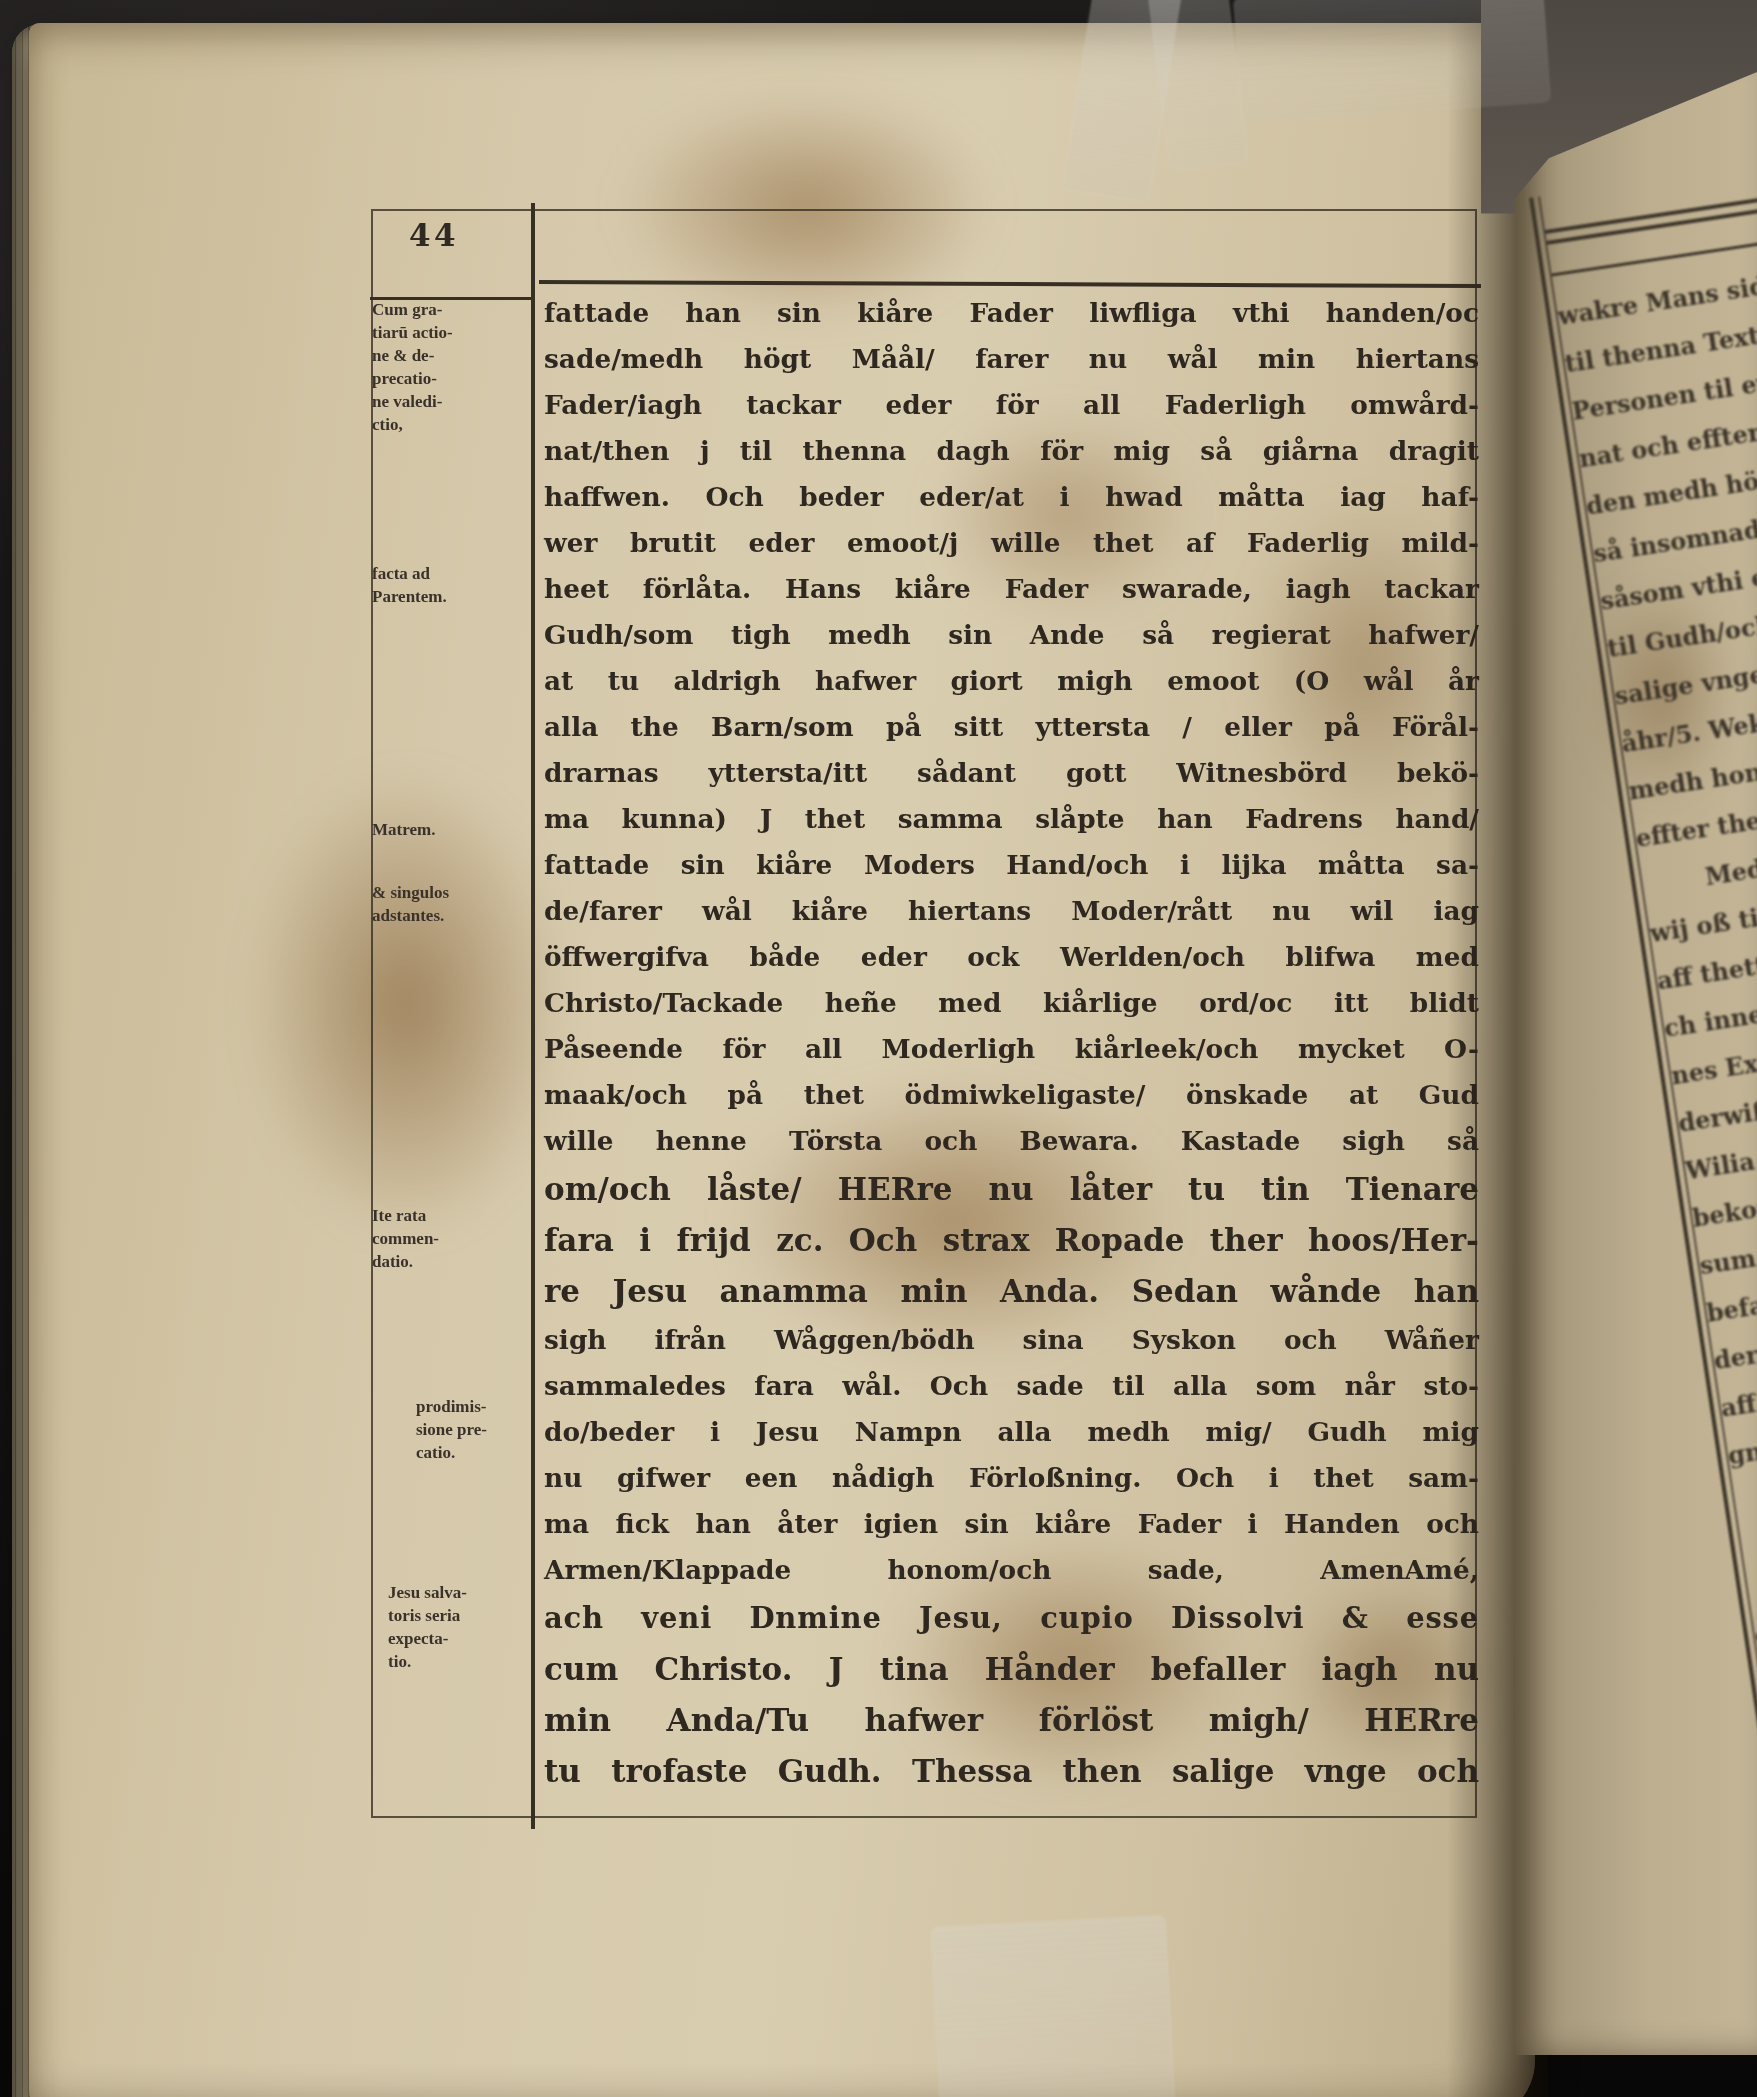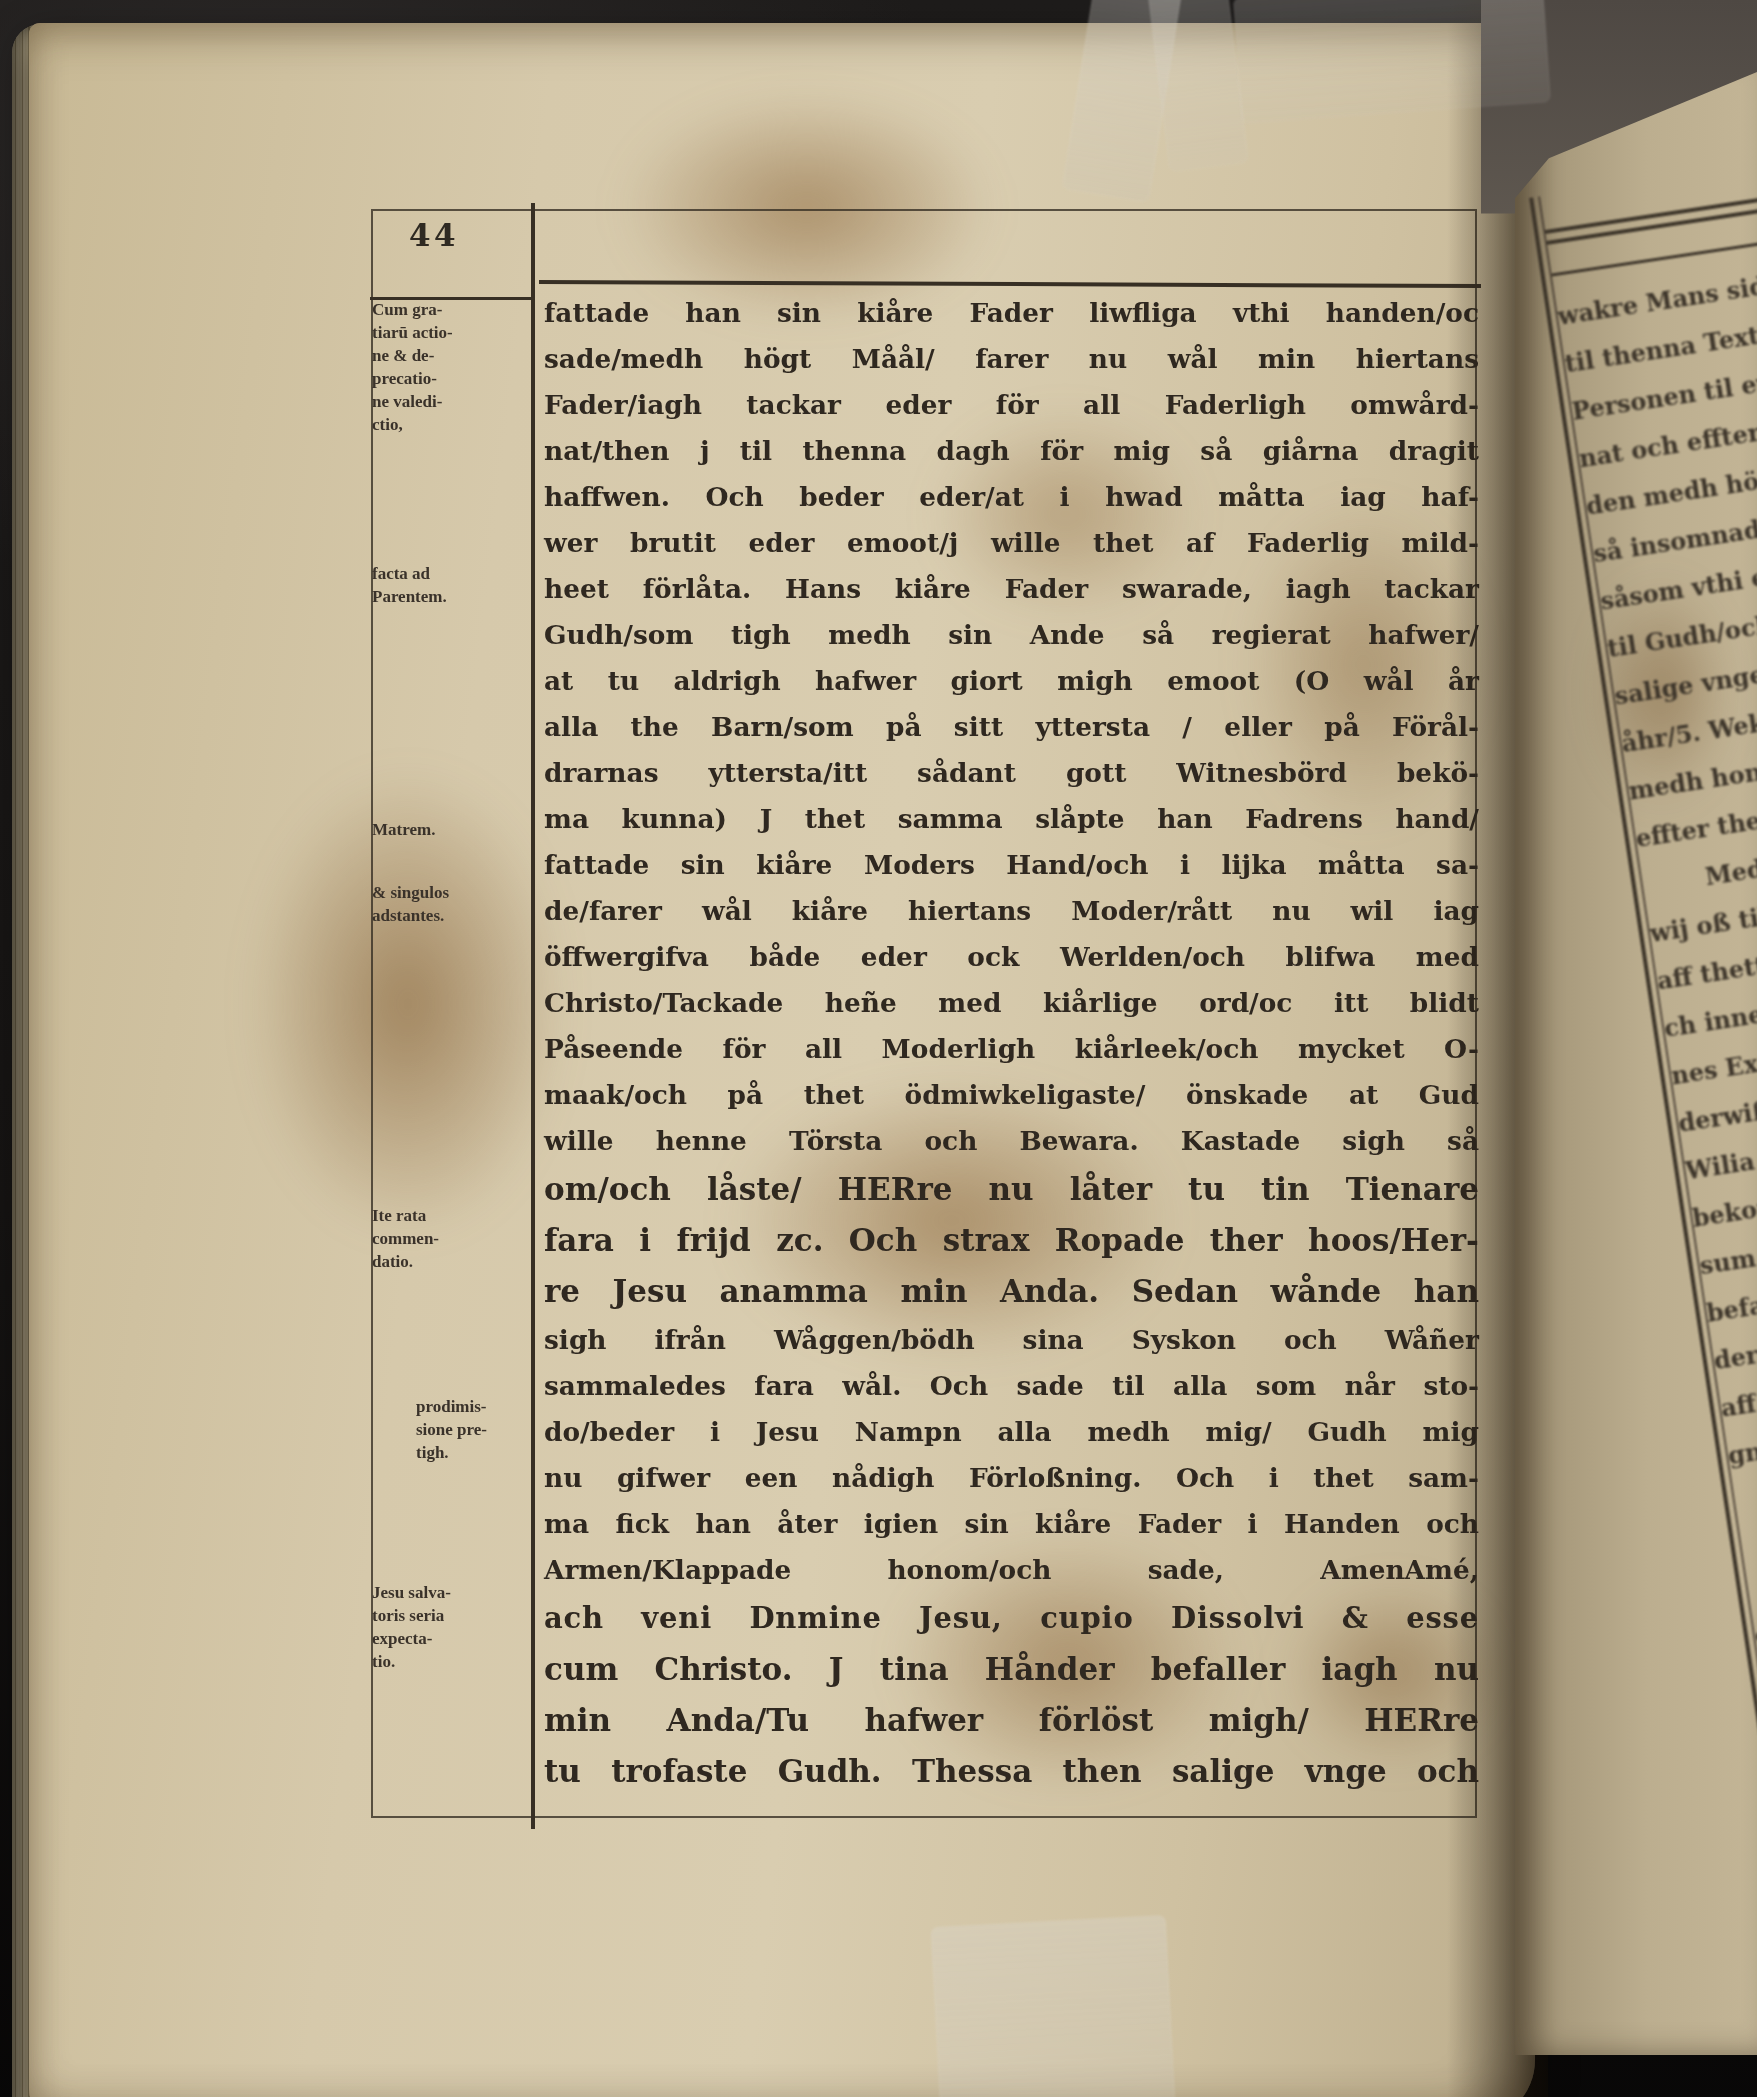--- a/index.html
+++ b/index.html
@@ -117,23 +117,23 @@
           <div>adstantes.</div>
         </div>
         <div class="mnote" style="top: 1181px;">
           <div>Ite rata</div>
           <div>commen-</div>
           <div>datio.</div>
         </div>
         <div class="mnote" style="top: 1372px; margin-left: 44px;">
           <div>prodimis-</div>
           <div>sione pre-</div>
-          <div>tigh.</div>
-        </div>
-        <div class="mnote" style="top: 1558px;">
+          <div>catio.</div>
+        </div>
+        <div class="mnote" style="top: 1558px; padding-left: 16px;">
           <div>Jesu salva-</div>
           <div>toris seria</div>
           <div>expecta-</div>
           <div>tio.</div>
         </div>
       </div>
     <div class="body-text">
         <div class="bline bl-n">fattade han sin kiåre Fader liwfliga vthi handen/oc</div>
         <div class="bline bl-n">sade/medh högt Måål/ farer nu wål min hiertans</div>
         <div class="bline bl-n">Fader/iagh tackar eder för all Faderligh omwård-</div>

